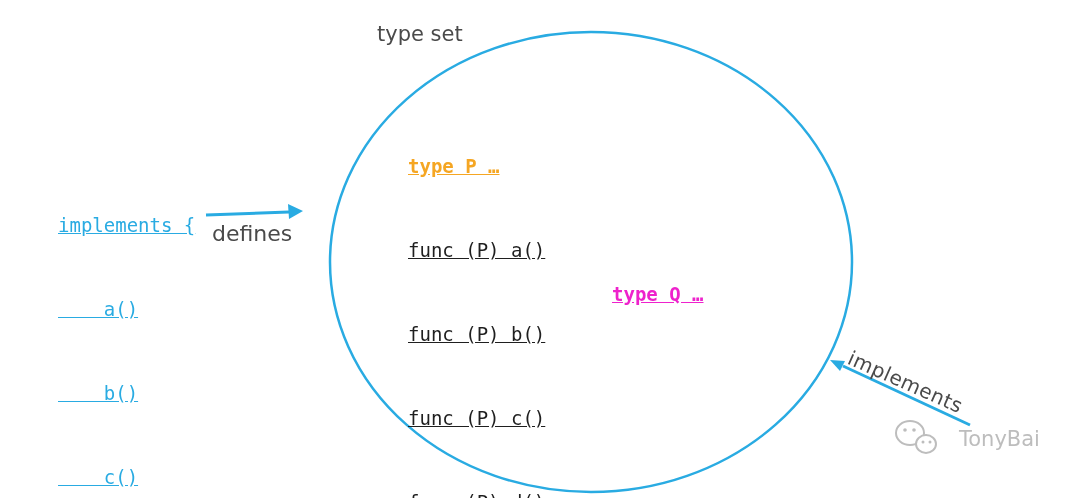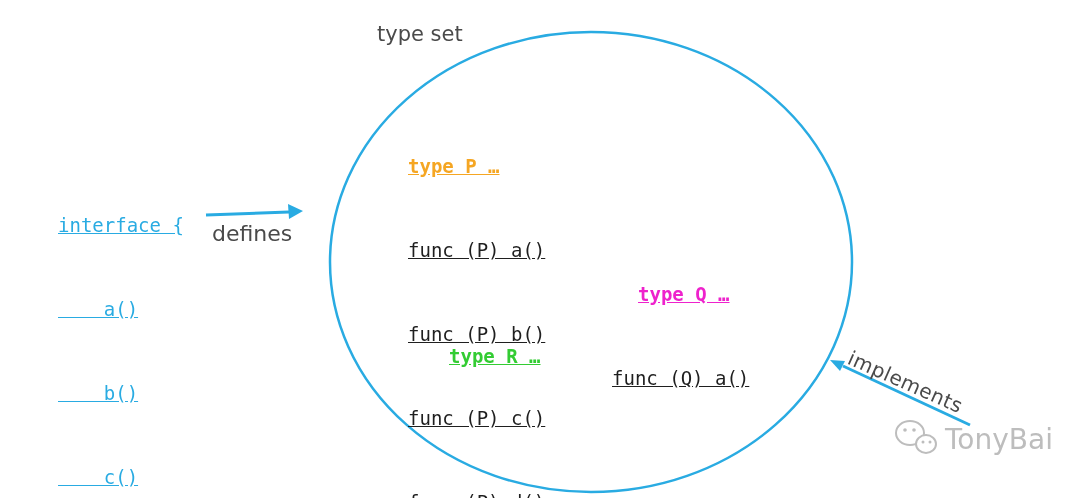--- a/index.html
+++ b/index.html
@@ -31,21 +31,21 @@
     line-height: 28px;
     white-space: pre;
   }
   .code-line {
     display: block;
     white-space: pre;
     text-decoration: underline;
   }
   .cyan   { color: var(--accent-cyan, #29ABE2); }
   .orange { color: var(--type-p-orange, #F5A623); font-weight: bold; }
-  .magenta{ color: var(--type-q-magenta, #EE22CC); font-weight: bold; margin-left: 26px; }
+  .magenta{ color: var(--type-q-magenta, #EE22CC); font-weight: bold; }
   .green  { color: var(--type-r-green, #33CC33); font-weight: bold; }
   .dark   { color: var(--code-black, #1F1F1F); }
   .label {
     position: absolute;
     color: var(--label-gray, #4A4A4A);
     font-family: "DejaVu Sans", sans-serif;
   }
   .type-set-label {
     left: 377px;
     top: 22px;
@@ -77,23 +77,23 @@
   .arrow-head {
     fill: var(--accent-cyan, #29ABE2);
     stroke: none;
   }
   .watermark {
     position: absolute;
     left: 893px;
     top: 418px;
     display: flex;
     align-items: center;
-    gap: 6px;
+    gap: 20px;
     color: var(--watermark-gray, #BDBDBD);
-    font-size: 28px;
+    font-size: 21px;
     font-family: "DejaVu Sans", sans-serif;
   }
   .wechat-icon-svg {
     width: 46px;
     height: 42px;
   }
   .wechat-stroke {
     fill: #ffffff;
     stroke: var(--watermark-gray, #BDBDBD);
     stroke-width: 2;
@@ -115,48 +115,44 @@
     <line class="arrow-line" x1="206" y1="215" x2="289" y2="212"></line>
     <polygon class="arrow-head" points="303,211 288,204 289,219"></polygon>
 
     <line class="arrow-line" x1="970" y1="425" x2="843" y2="366"></line>
     <polygon class="arrow-head" points="830,360 845,361 840,371"></polygon>
   </svg>
 
   <div class="label type-set-label">type set</div>
 
   <div class="block mono cyan" style="left:58px; top:155px;">
-    <span class="code-line">interface {</span>
+    <span class="code-line">implements {</span>
     <span class="code-line">    a()</span>
     <span class="code-line">    b()</span>
     <span class="code-line">    c()</span>
     
   </div>
 
   <div class="label defines-label">defines</div>
 
   <div class="block mono" style="left:408px; top:96px;">
     <span class="code-line orange">type P …</span>
     <span class="code-line dark">func (P) a()</span>
     <span class="code-line dark">func (P) b()</span>
     <span class="code-line dark">func (P) c()</span>
     <span class="code-line dark">func (P) d()</span>
   </div>
 
   <div class="block mono" style="left:612px; top:224px;">
     <span class="code-line magenta">type Q …</span>
-    <span class="code-line dark">func (Q) a()</span>
     
     
     
   </div>
 
-  <div class="block mono" style="left:449px; top:286px;">
-    <span class="code-line green">type R …</span>
-  </div>
 
   <div class="label implements-label">implements</div>
 
   <div class="watermark">
     <svg class="wechat-icon-svg" viewBox="0 0 46 42">
       <ellipse class="wechat-stroke" cx="17" cy="15" rx="14" ry="12"></ellipse>
       <circle class="wechat-dot" cx="12" cy="12" r="1.8"></circle>
       <circle class="wechat-dot" cx="21" cy="12" r="1.8"></circle>
       <ellipse class="wechat-stroke" cx="33" cy="26" rx="10" ry="9"></ellipse>
       <circle class="wechat-dot" cx="30" cy="24" r="1.5"></circle>

